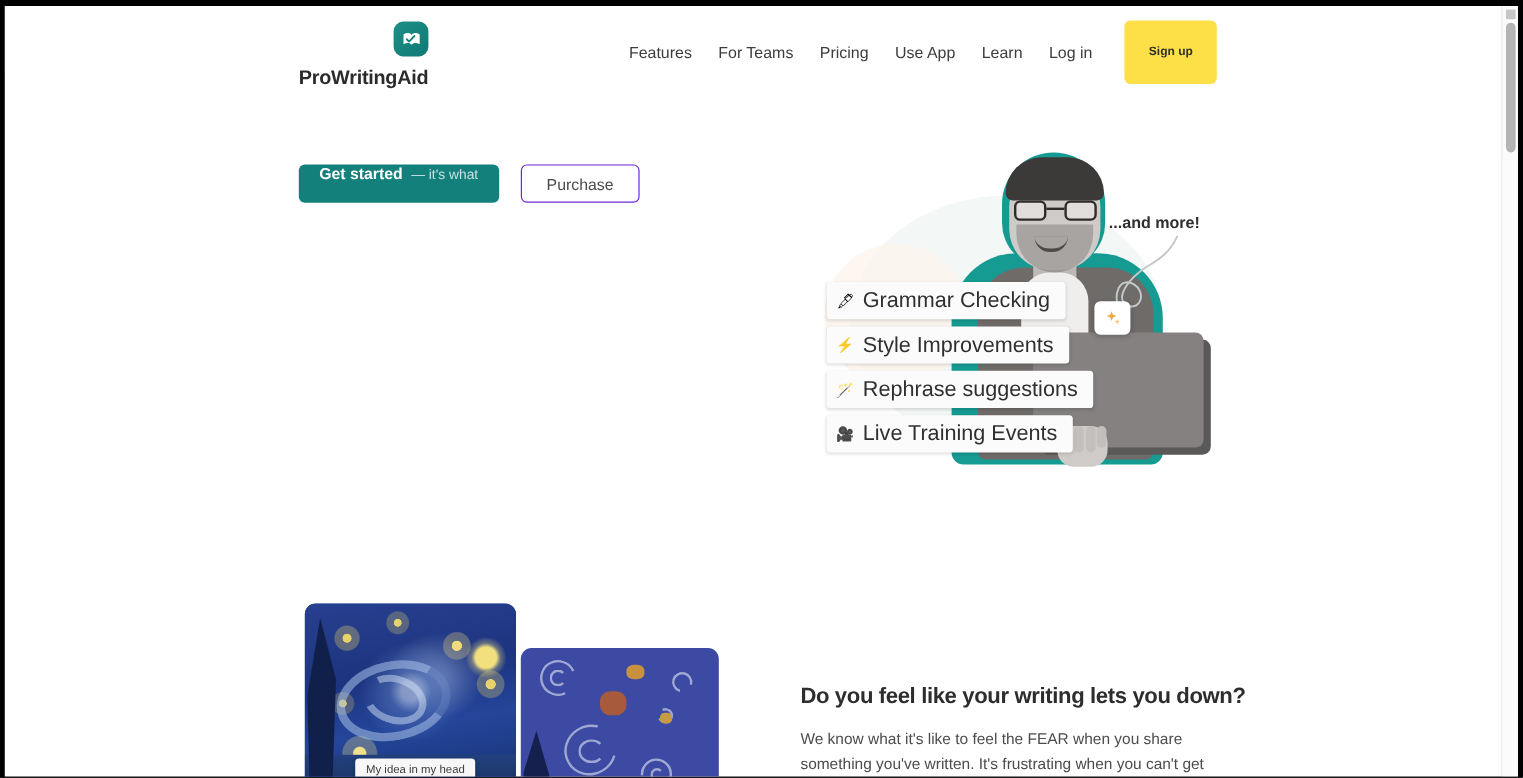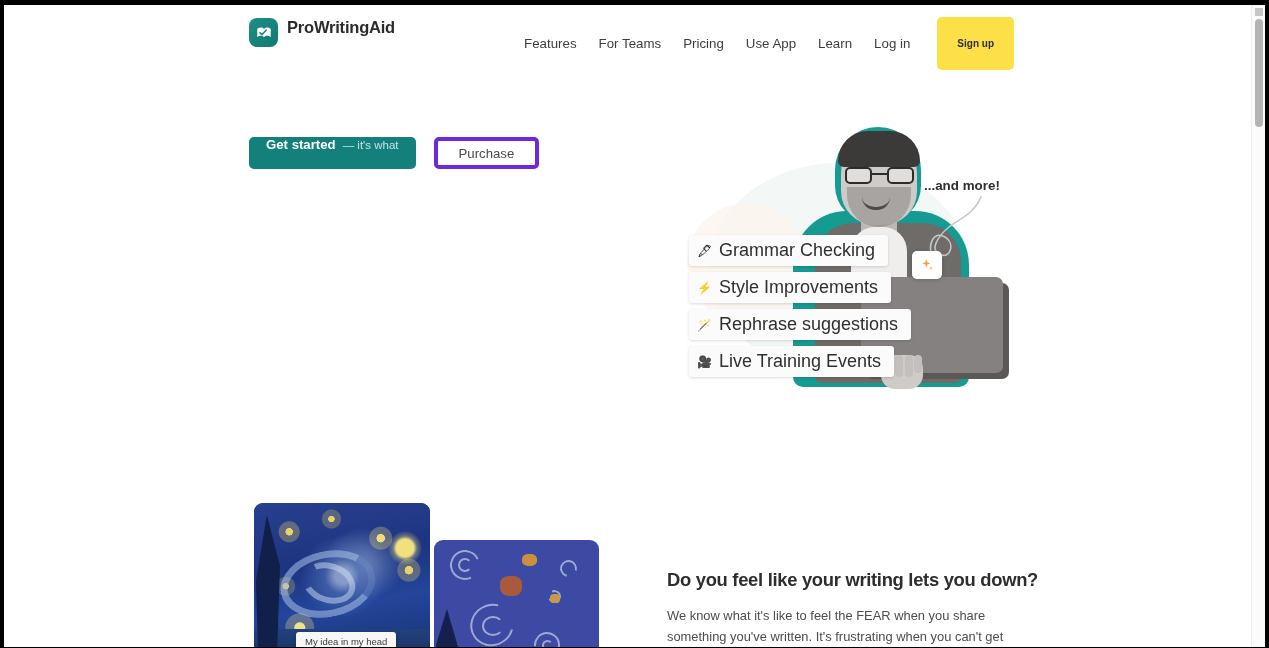--- a/index.html
+++ b/index.html
@@ -55,23 +55,24 @@
   .header-inner {
     position: relative;
     width: 100%;
     height: 100%;
   }
   .brand {
     position: absolute;
     left: 245px;
     top: 13px;
     display: flex;
-    align-items: flex-start;
+    align-items: flex-end;
     gap: 9px;
     cursor: pointer;
+    flex-direction: column;
   }
   .logo-mark {
     width: 29px;
     height: 29px;
     border-radius: 8px;
     background: linear-gradient(135deg, #1d8f86 0%, #0e7a73 100%);
     display: flex;
     align-items: center;
     justify-content: center;
   }
@@ -155,21 +156,21 @@
     color: #ffffff;
     font-size: 13.2px;
     font-weight: bold;
   }
   .btn-primary .sub {
     color: #c6e3e1;
     font-size: 11.5px;
   }
   .btn-secondary {
     background: #ffffff;
-    border: 4px solid #6d28d9;
+    border: 1px solid #6d28d9;
     border-radius: 5px;
     height: 32px;
     padding: 0 21px;
     color: #4a4a4a;
     font-size: 13.2px;
     cursor: pointer;
     font-family: "Liberation Sans", sans-serif;
   }
   .no-card {
     margin-top: 33px;

